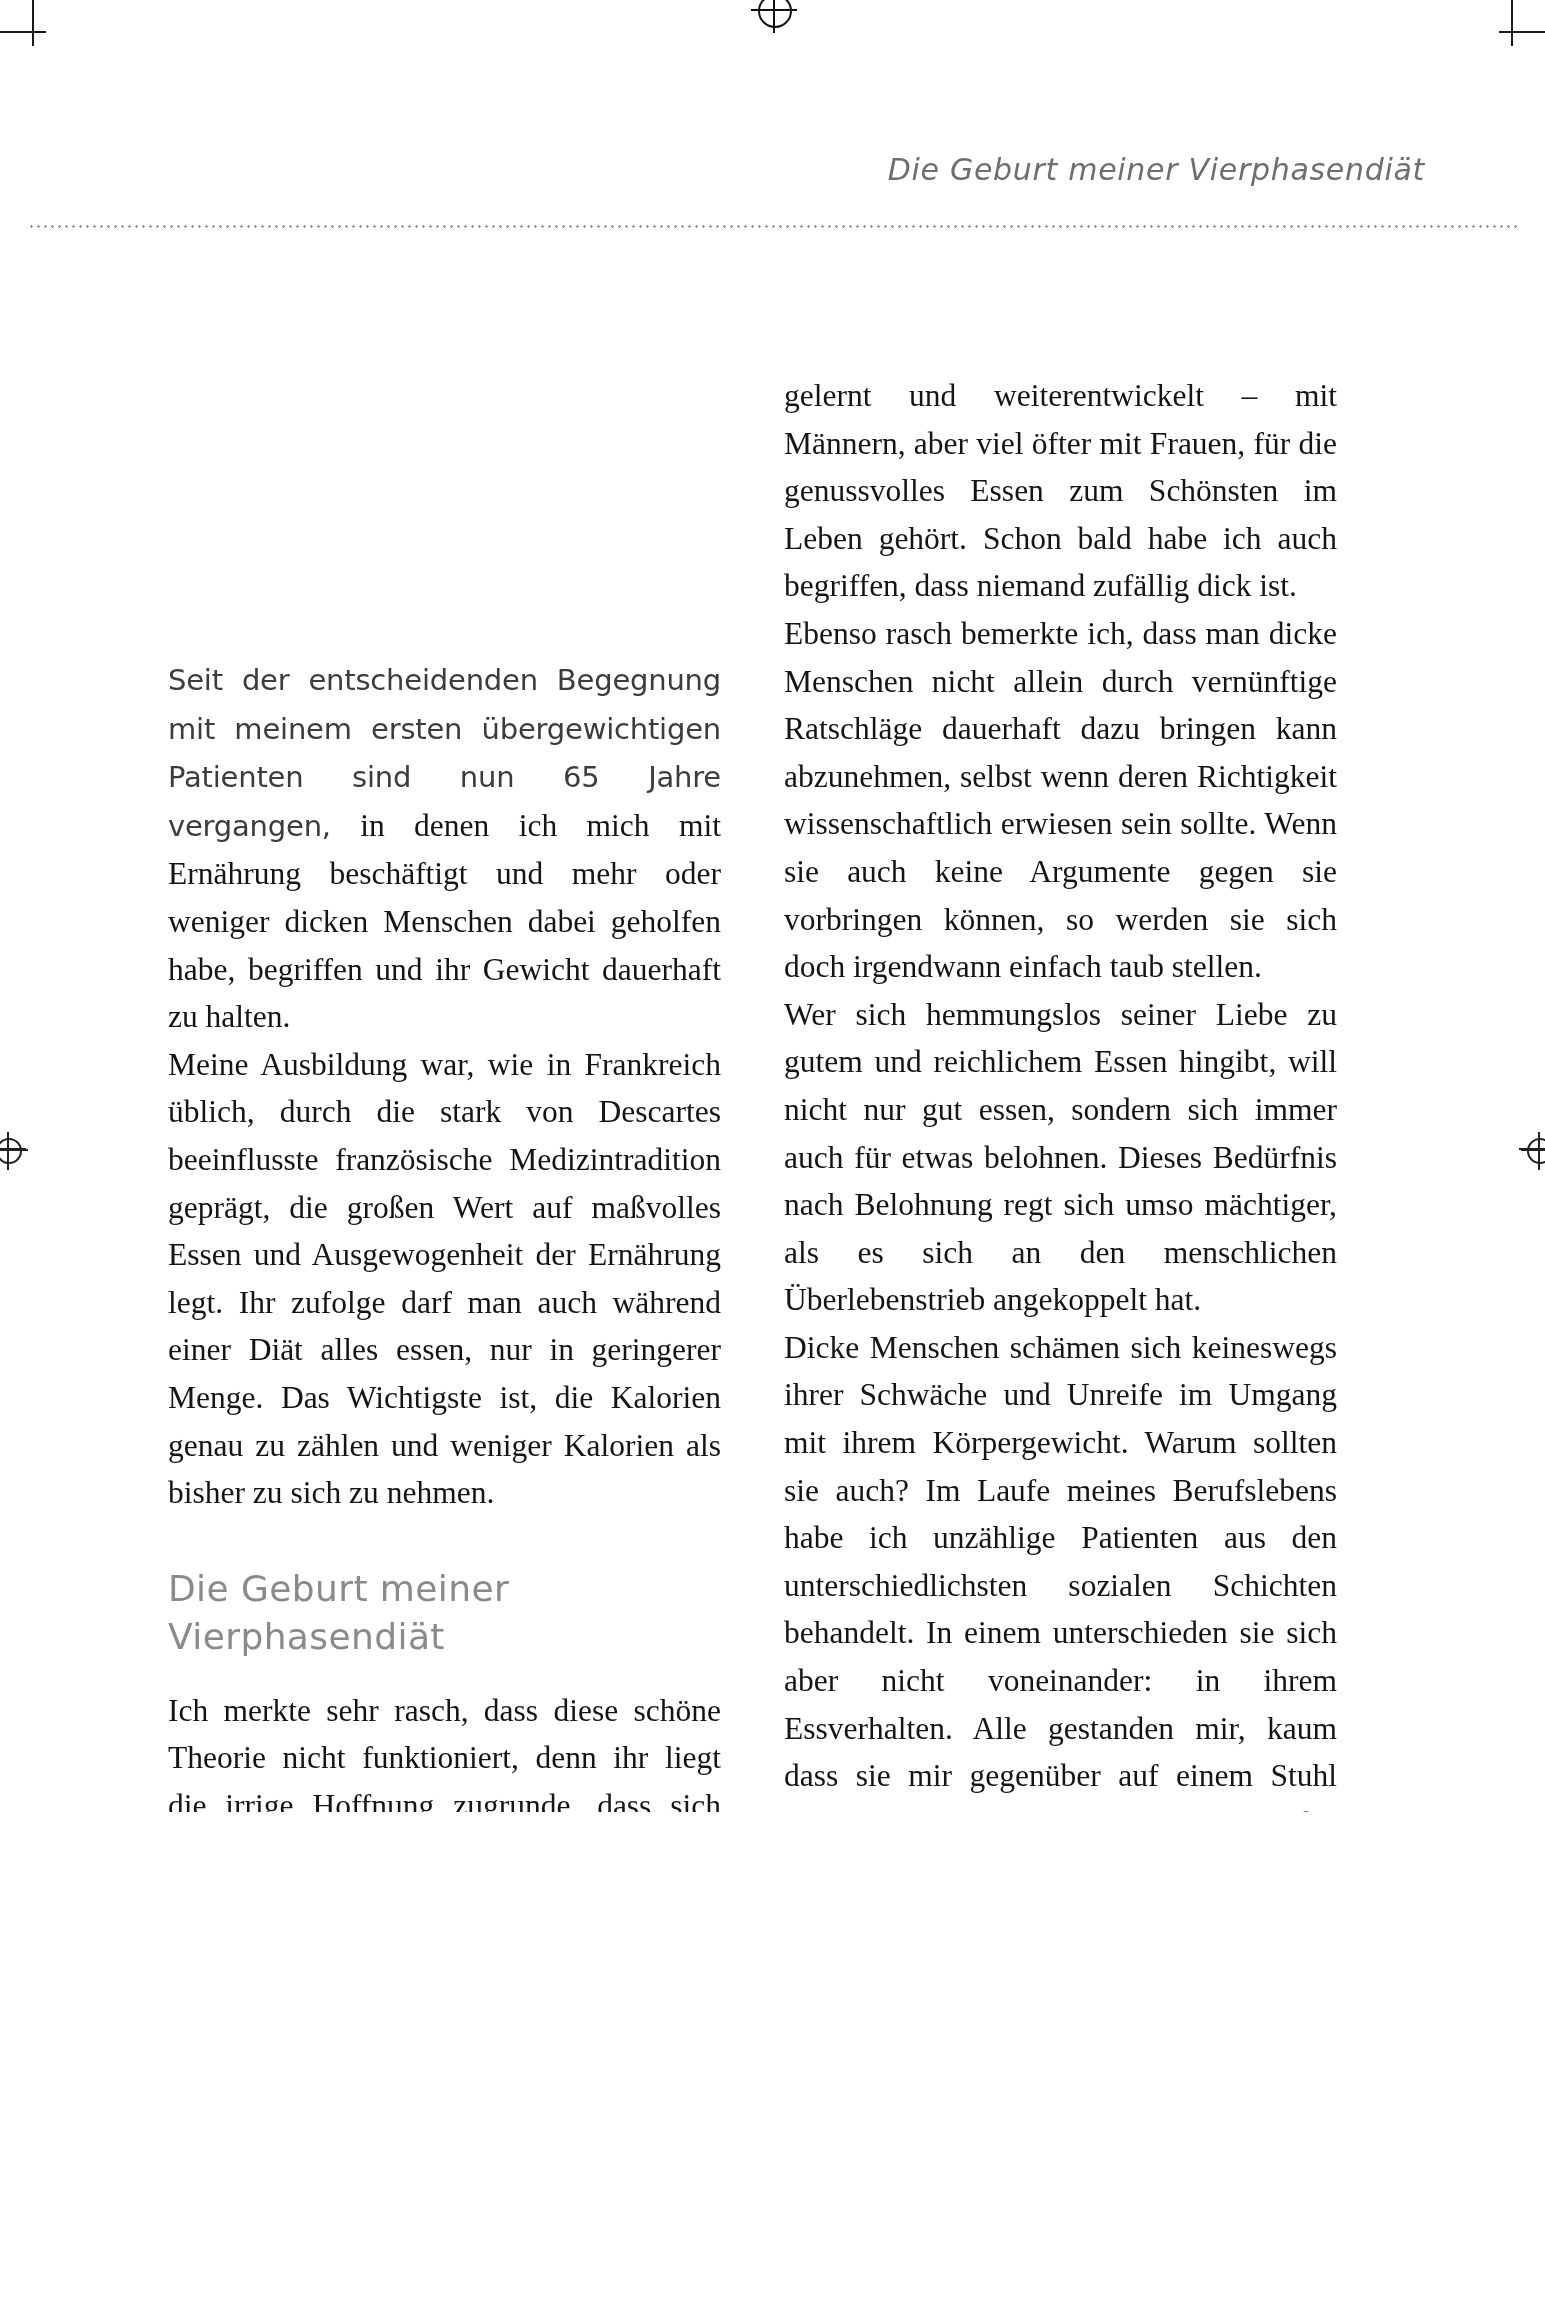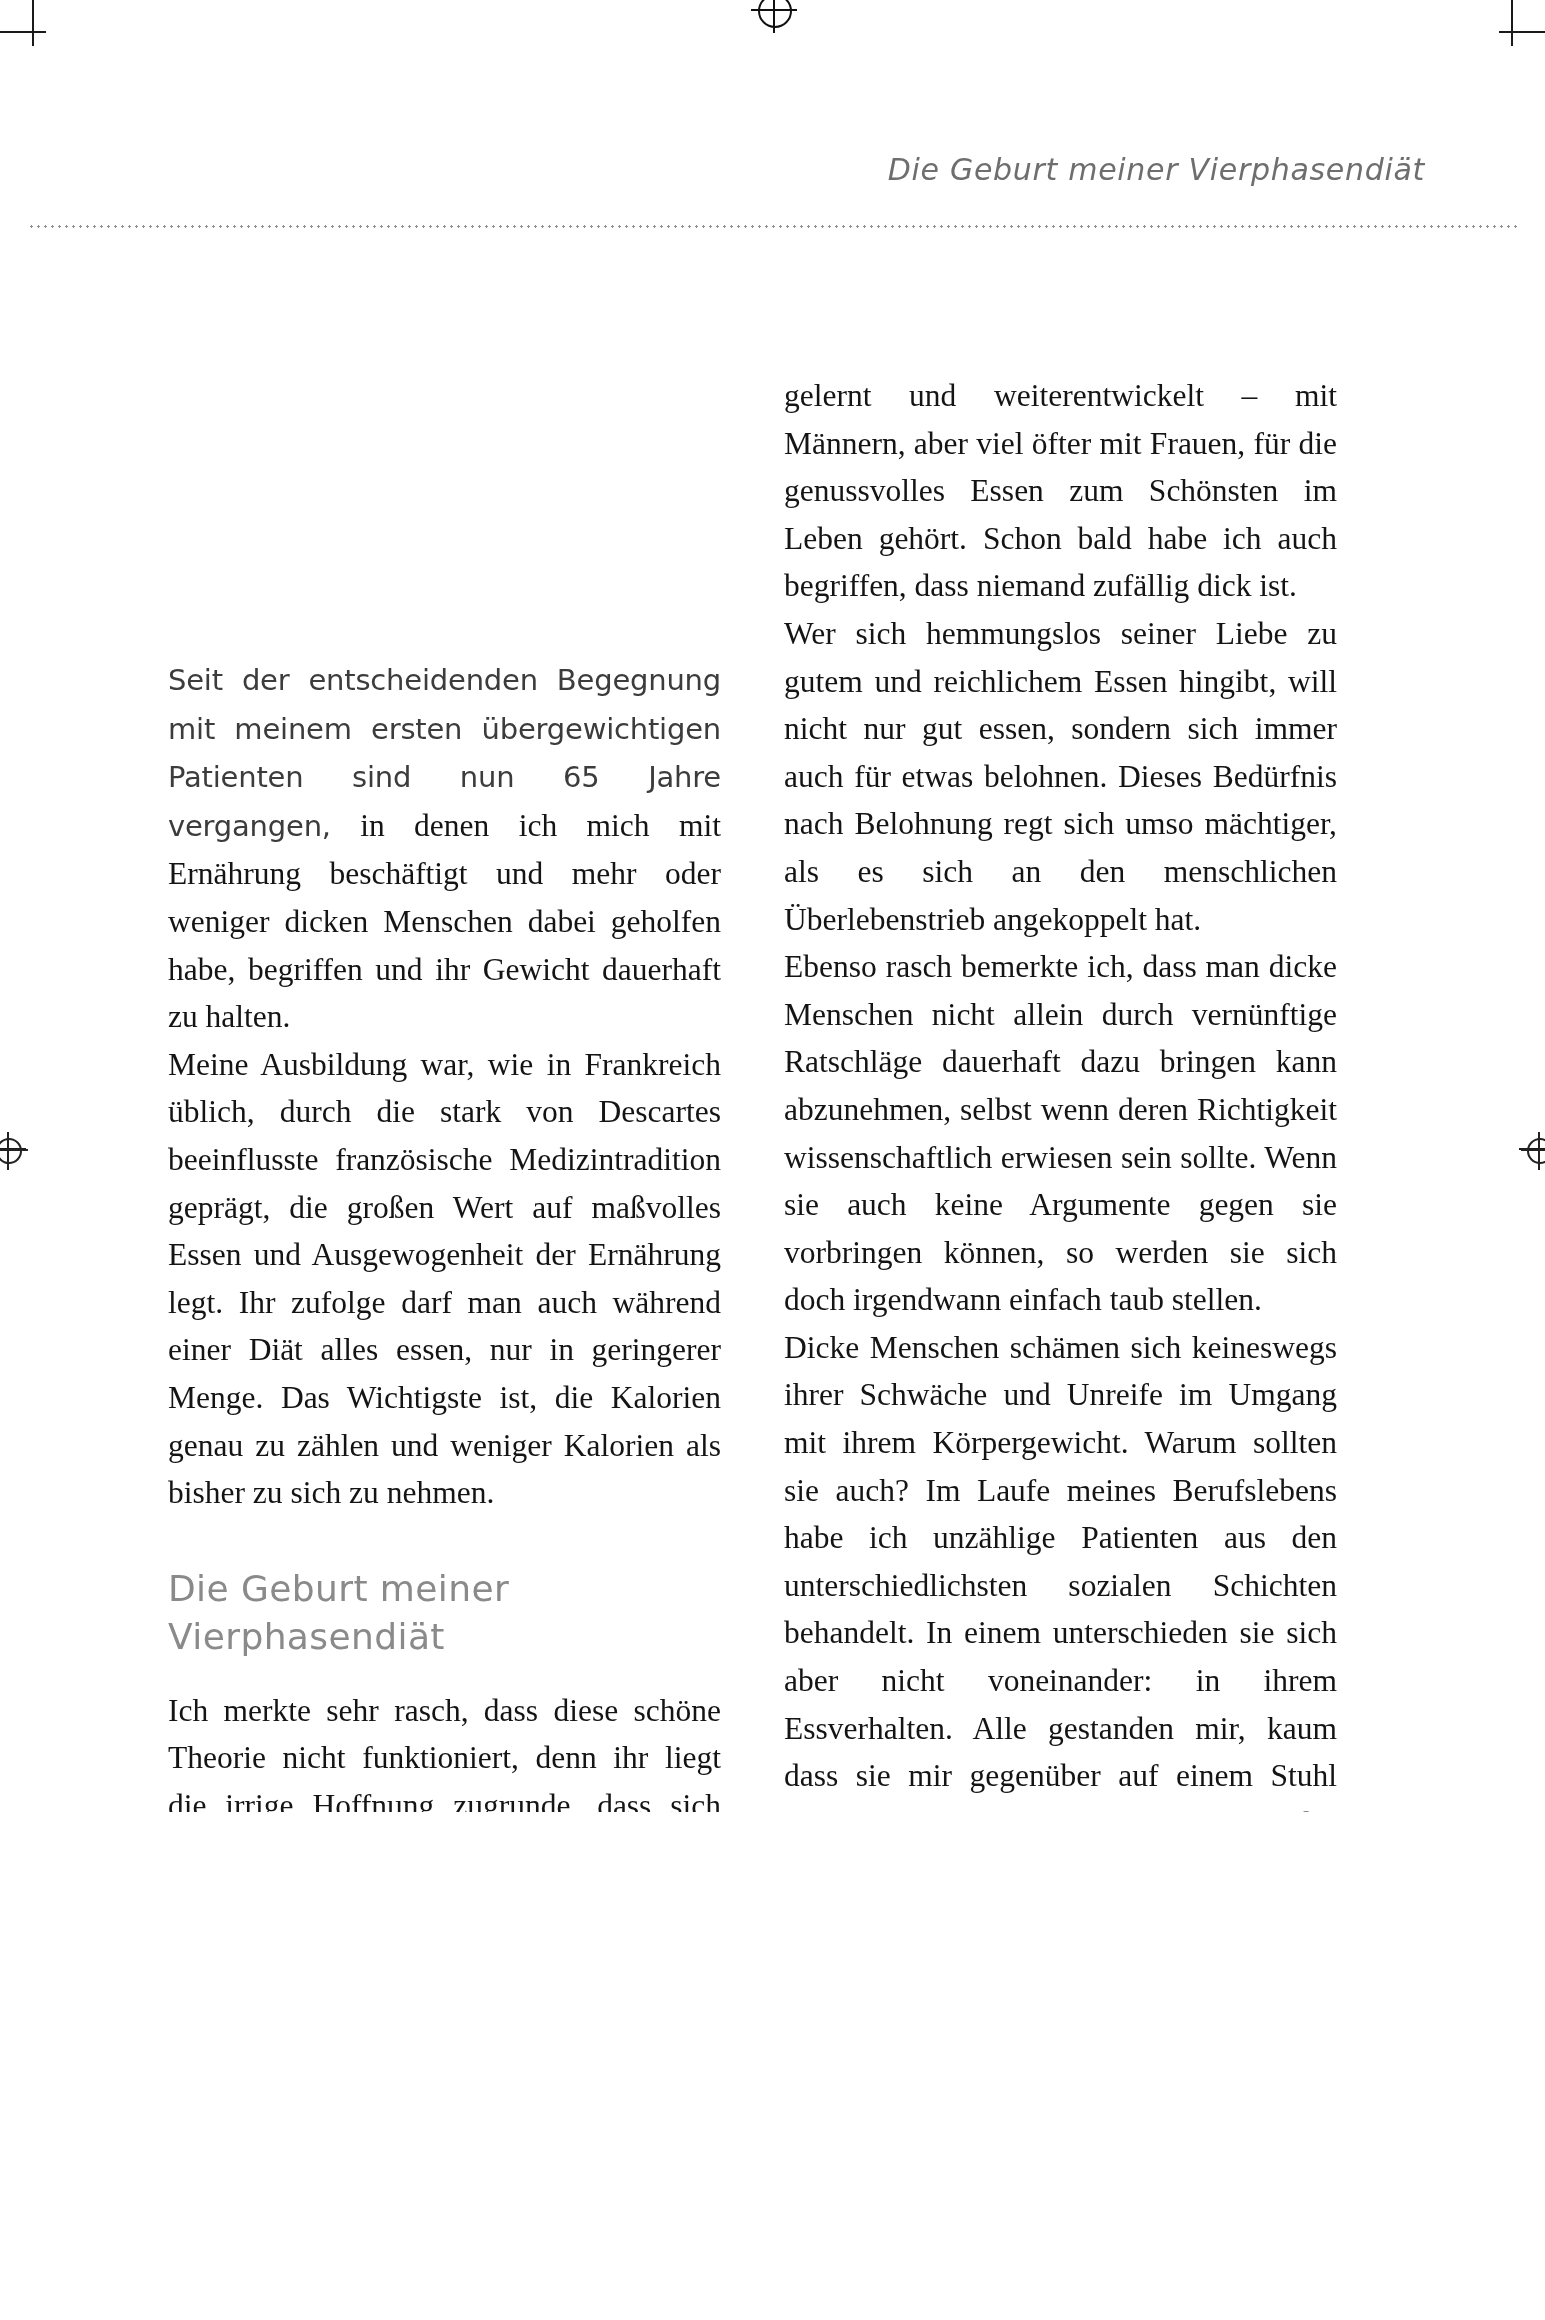--- a/index.html
+++ b/index.html
@@ -202,21 +202,21 @@
 
     <p class="body">Meine Ausbildung war, wie in Frankreich üblich, durch die stark von Descartes beeinflusste französische Medizintradition geprägt, die großen Wert auf maßvolles Essen und Ausgewogenheit der Ernährung legt. Ihr zufolge darf man auch während einer Diät alles essen, nur in geringerer Menge. Das Wichtigste ist, die Kalorien genau zu zählen und weniger Kalorien als bisher zu sich zu nehmen.</p>
 
     <h2 class="section-heading">Die Geburt meiner Vierphasendiät</h2>
 
     <p class="body">Ich merkte sehr rasch, dass diese schöne Theorie nicht funktioniert, denn ihr liegt die irrige Hoffnung zugrunde, dass sich dicke, genussfreudige Menschen allein durch Willenskraft in gewissenhafte Beamte verwandeln könnten, die täglich emsig ihre Kalorien zählen. Alles, was ich heute weiß und praktiziere, habe ich im täglichen Kontakt mit meinen Patienten</p>
   </div>
 
   <div class="col col-right">
     <p class="body">gelernt und weiterentwickelt – mit Männern, aber viel öfter mit Frauen, für die genussvolles Essen zum Schönsten im Leben gehört. Schon bald habe ich auch begriffen, dass niemand zufällig dick ist.</p>
+    <p class="body">Ebenso rasch bemerkte ich, dass man dicke Menschen nicht allein durch vernünftige Ratschläge dauerhaft dazu bringen kann abzunehmen, selbst wenn deren Richtigkeit wissenschaftlich erwiesen sein sollte. Wenn sie auch keine Argumente gegen sie vorbringen können, so werden sie sich doch irgendwann einfach taub stellen.</p>
     <p class="body">Wer sich hemmungslos seiner Liebe zu gutem und reichlichem Essen hingibt, will nicht nur gut essen, sondern sich immer auch für etwas belohnen. Dieses Bedürfnis nach Belohnung regt sich umso mächtiger, als es sich an den menschlichen Überlebenstrieb angekoppelt hat.</p>
-    <p class="body">Ebenso rasch bemerkte ich, dass man dicke Menschen nicht allein durch vernünftige Ratschläge dauerhaft dazu bringen kann abzunehmen, selbst wenn deren Richtigkeit wissenschaftlich erwiesen sein sollte. Wenn sie auch keine Argumente gegen sie vorbringen können, so werden sie sich doch irgendwann einfach taub stellen.</p>
     <p class="body">Dicke Menschen schämen sich keineswegs ihrer Schwäche und Unreife im Umgang mit ihrem Körpergewicht. Warum sollten sie auch? Im Laufe meines Berufslebens habe ich unzählige Patienten aus den unterschiedlichsten sozialen Schichten behandelt. In einem unterschieden sie sich aber nicht voneinander: in ihrem Essverhalten. Alle gestanden mir, kaum dass sie mir gegenüber auf einem Stuhl Platz genommen hatten, sie seien, was das Essen anbelangt, erstaunlich willenlos und äßen wie gierige Kinder.</p>
     <p class="body">Die meisten Beamte haben schon in früher, längst vergessener Kindheit einen</p>
   </div>
 
   <div class="folio">11</div>
 
 </div>
 
 </body></html>

